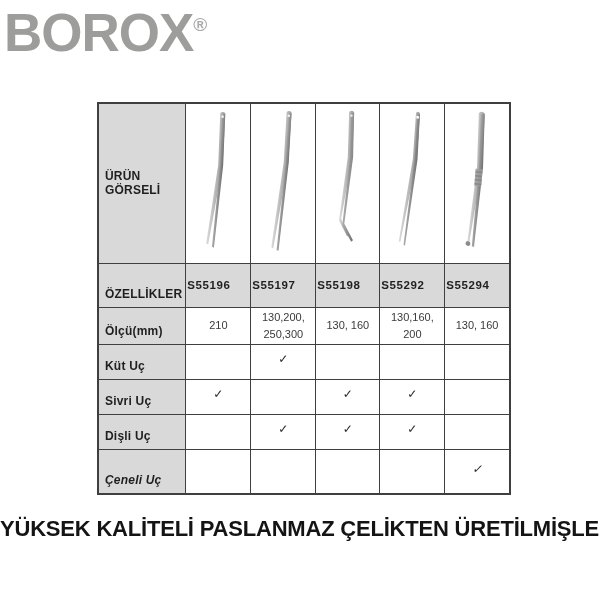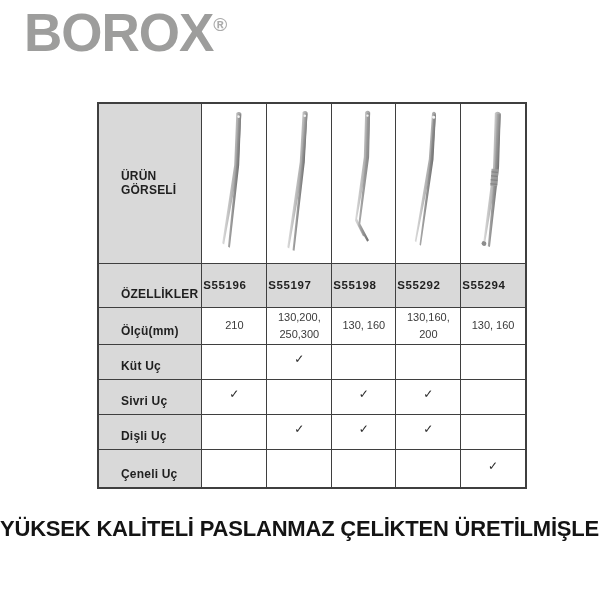--- a/index.html
+++ b/index.html
@@ -2,41 +2,41 @@
 <html><head>
 <meta charset="utf-8">
 <style>
   html,body{margin:0;padding:0;}
   body{
     width:600px;height:600px;position:relative;background:#ffffff;
     font-family:"Liberation Sans", sans-serif;overflow:hidden;
   }
   
   .logo{
-    position:absolute;left:24px;top:2px;white-space:nowrap;
+    position:absolute;left:4px;top:2px;white-space:nowrap;
     font-weight:bold;font-size:53px;color:#9d9d9c;letter-spacing:-1px;
   }
   .logo .reg{
     display:inline-block;font-size:19px;font-weight:bold;color:#ababab;
     transform:translateY(-20px);letter-spacing:0;
   }
   
   table.spec{
     position:absolute;left:97px;top:102px;border-collapse:collapse;
     table-layout:fixed;border:2px solid #3f3f3f;
   }
   table.spec td{border:1px solid #3f3f3f;overflow:hidden;}
   .r-img{height:160px;}
   .r-code{height:44px;}
   .r-size{height:37px;}
   .r-feat{height:35px;}
-  .r-last{height:39px;}
+  .r-last{height:45px;font-style:italic;}
   td.lbl{
     background:#d9d9d9;font-weight:bold;font-size:12px;color:#1f1f1f;
-    text-align:left;vertical-align:bottom;padding:0 3px 6px 22px;
+    text-align:left;vertical-align:bottom;padding:0 3px 6px 6px;
     letter-spacing:0.2px;
   }
   td.lbl.mid{vertical-align:middle;padding-bottom:0;}
   td.code{
     background:#d9d9d9;font-weight:bold;font-size:11.5px;color:#1f1f1f;
     text-align:left;vertical-align:middle;letter-spacing:0.6px;
   }
   td.val{
     background:#fff;font-size:11px;color:#3a3a3a;text-align:center;
     vertical-align:middle;line-height:1.5;padding:0 3px;

